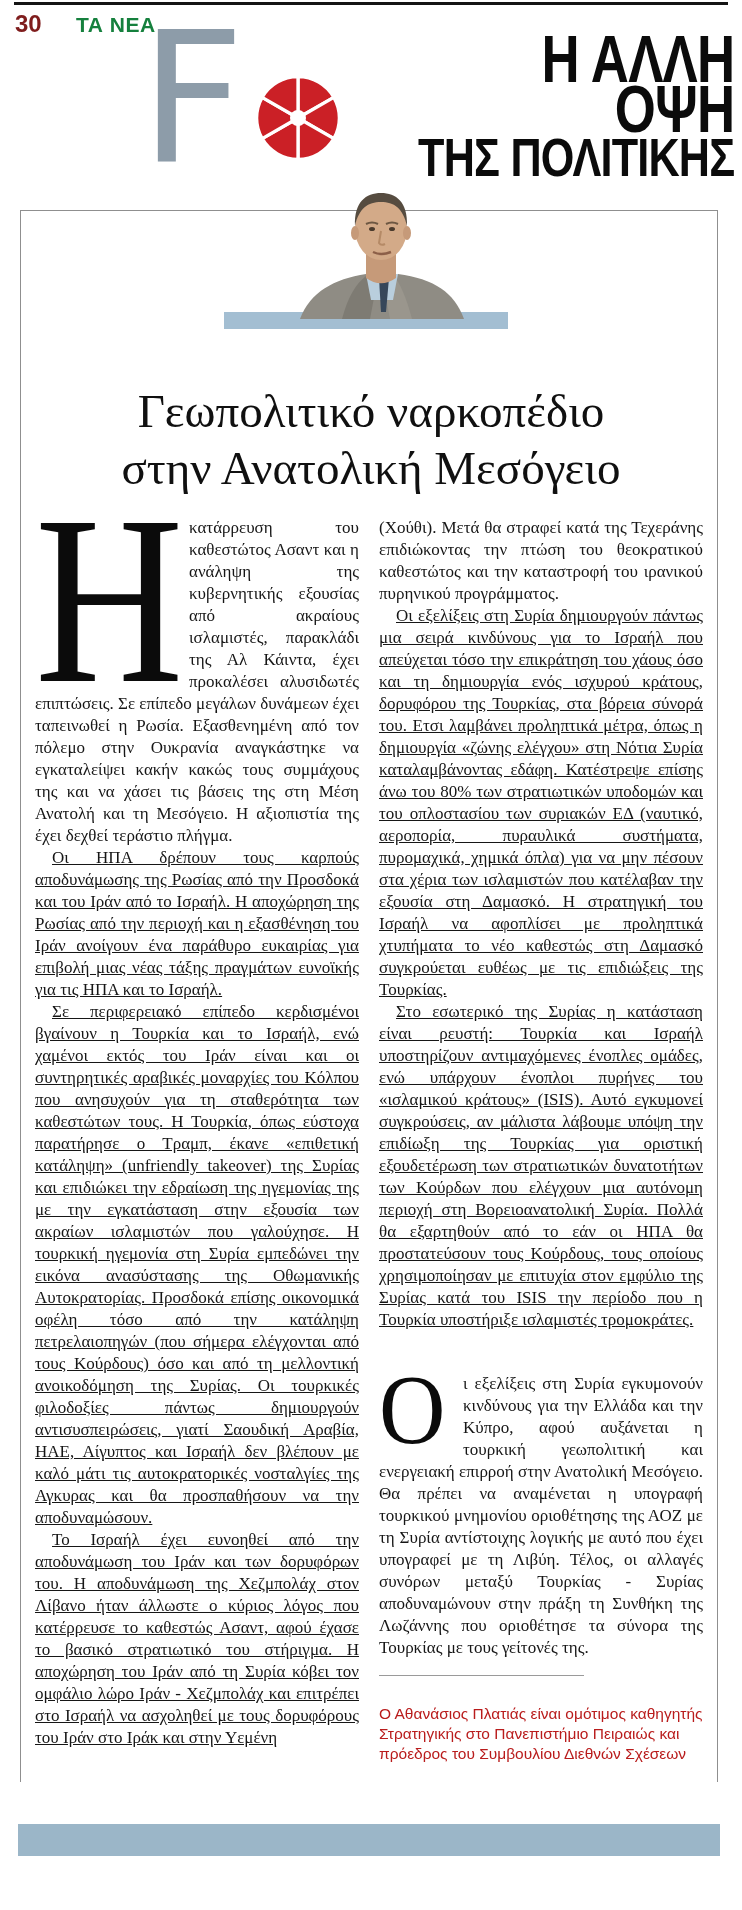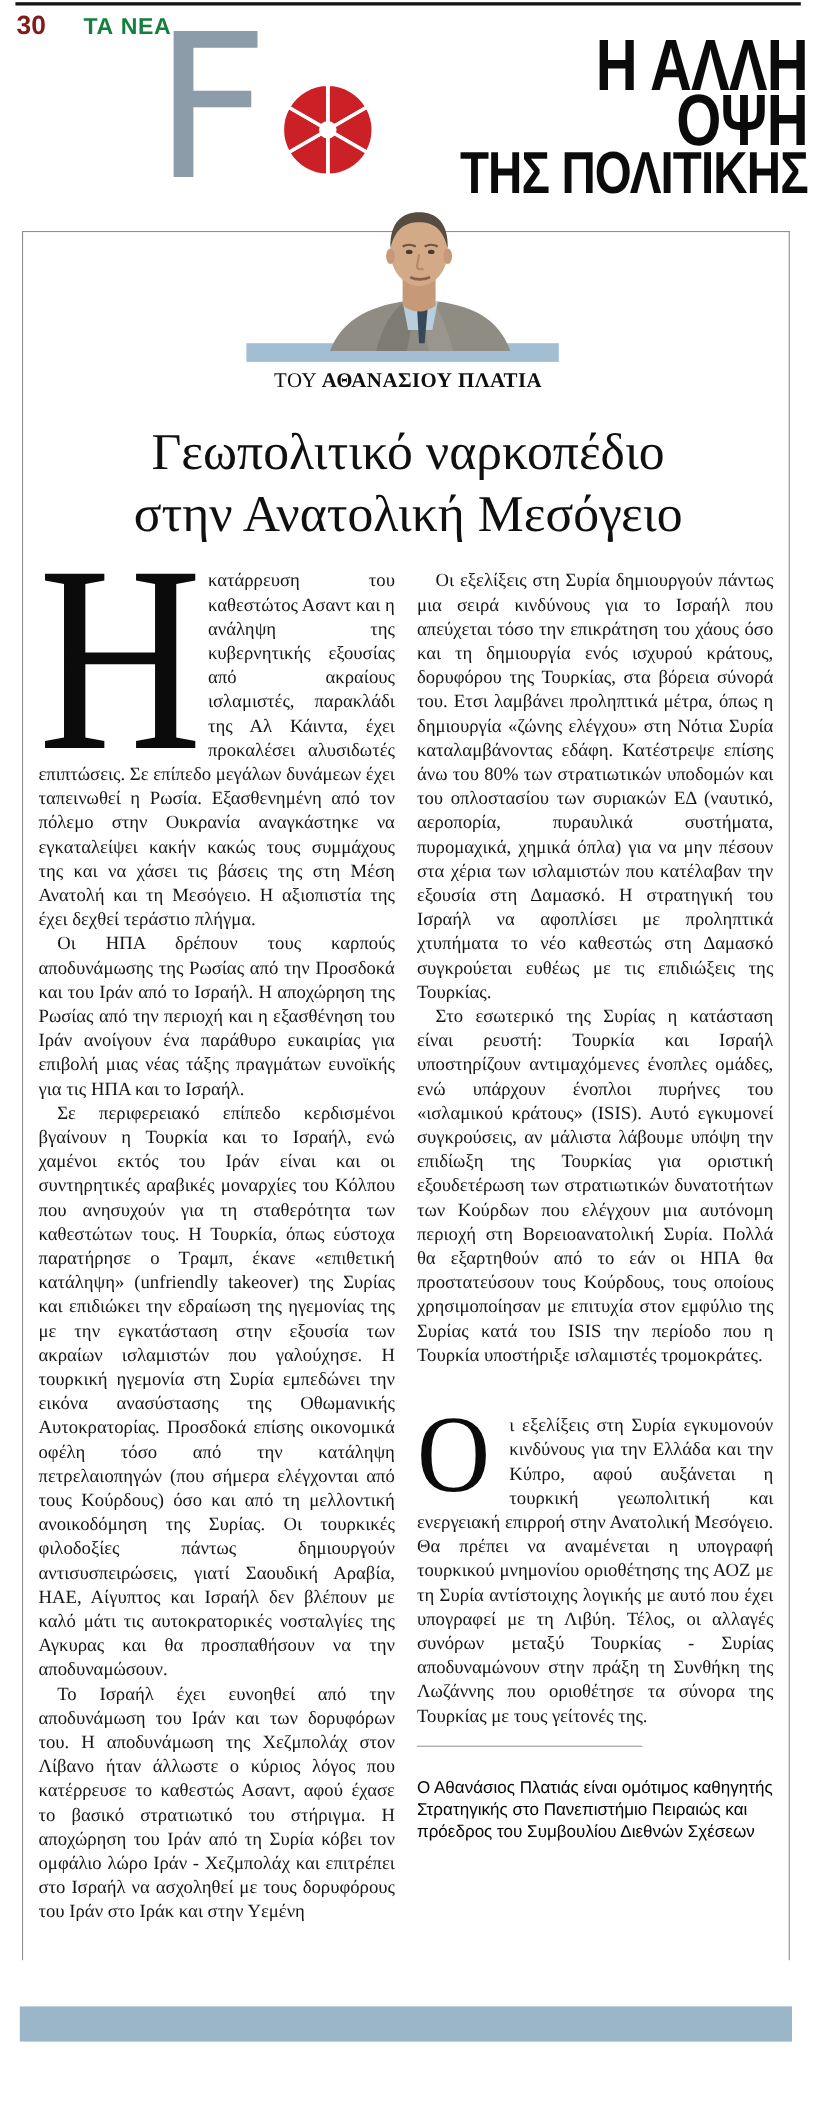--- a/index.html
+++ b/index.html
@@ -34,36 +34,36 @@
           font-size:19px;letter-spacing:.4px;color:#101010;}
   .byline .name{font-weight:bold;}
 
   .headline{position:absolute;left:0;width:742px;top:383px;text-align:center;z-index:4;
             font-size:47px;line-height:57px;color:#101010;}
 
   
   .columns{display:flex;gap:20px;padding:306px 14px 0 14px;}
   .col{width:324px;}
   .col p{margin:0;font-size:17px;line-height:22px;text-align:justify;color:#161616;}
-  .col p.ind{text-indent:17px;}
+  .col p.ind{text-indent:17px;text-decoration:underline;}
   .gap-top{margin-top:42px !important;}
 
   .dc{float:left;position:relative;}
   .dc1{width:142px;height:168px;margin:5px 12px 0 0;}
   .dc1 span{position:absolute;left:0;top:-44px;font-size:242px;line-height:1;color:#0b0b0b;
             transform:scaleX(.85);transform-origin:left top;}
   .dc2{width:74px;height:68px;margin:4px 10px 0 0;}
   .dc2 span{position:absolute;left:0;top:-17px;font-size:100px;line-height:1;color:#0b0b0b;
             transform:scaleX(.92);transform-origin:left top;}
 
   
   .bio{margin-top:16px;}
   .bio-rule{width:205px;height:1px;background:#9a9a9a;margin:0 0 10px 0;}
   .bio p{font-family:"Liberation Sans",sans-serif;font-size:15.5px;line-height:20px;
-         text-align:left;color:#000000;margin-top:28px;}
+         text-align:left;color:#b91c1c;margin-top:28px;}
 
   .bottom-bar{position:absolute;left:18px;top:1824px;width:702px;height:32px;background:#9bb6c8;}
 </style>
 </head>
 <body>
 
 <div id="page">
 
   <div class="top-rule"></div>
   <div class="page-num">30</div>
@@ -98,20 +98,21 @@
           <span class="dc dc1">
               <span>Η</span>
             </span><span>κατάρρευση του καθεστώτος Ασαντ και η ανάληψη της κυβερνητικής εξουσίας από ακραίους ισλαμιστές, παρακλάδι της Αλ Κάιντα, έχει προκαλέσει αλυσιδωτές επιπτώσεις. Σε επίπεδο μεγάλων δυνάμεων έχει ταπεινωθεί η Ρωσία.  Εξασθενημένη από τον πόλεμο στην Ουκρανία αναγκάστηκε να εγκαταλείψει κακήν κακώς τους συμμάχους της και να χάσει τις βάσεις της στη Μέση Ανατολή και τη Μεσόγειο. Η αξιοπιστία της έχει δεχθεί τεράστιο πλήγμα.</span>
         </p>
         <p class="ind">Οι ΗΠΑ δρέπουν τους καρπούς αποδυνάμωσης της Ρωσίας από την Προσδοκά και του Ιράν από το Ισραήλ. Η αποχώρηση της Ρωσίας από την περιοχή και η εξασθένηση του Ιράν ανοίγουν ένα παράθυρο ευκαιρίας για επιβολή μιας νέας τάξης πραγμάτων ευνοϊκής για τις ΗΠΑ και το Ισραήλ.</p>
         <p class="ind">Σε περιφερειακό επίπεδο κερδισμένοι βγαίνουν η Τουρκία και το Ισραήλ, ενώ χαμένοι εκτός του Ιράν είναι και οι συντηρητικές αραβικές μοναρχίες του Κόλπου που ανησυχούν για τη σταθερότητα των καθεστώτων τους. Η Τουρκία, όπως εύστοχα παρατήρησε ο Τραμπ, έκανε «επιθετική κατάληψη» (unfriendly takeover) της Συρίας και επιδιώκει την εδραίωση της ηγεμονίας της με την εγκατάσταση στην εξουσία των ακραίων ισλαμιστών που γαλούχησε. Η τουρκική ηγεμονία στη Συρία εμπεδώνει την εικόνα ανασύστασης της Οθωμανικής Αυτοκρατορίας. Προσδοκά επίσης οικονομικά οφέλη τόσο από την κατάληψη πετρελαιοπηγών (που σήμερα ελέγχονται από τους Κούρδους) όσο και από τη μελλοντική ανοικοδόμηση της Συρίας. Οι τουρκικές φιλοδοξίες πάντως δημιουργούν αντισυσπειρώσεις, γιατί Σαουδική Αραβία, ΗΑΕ, Αίγυπτος και Ισραήλ δεν βλέπουν με καλό μάτι τις αυτοκρατορικές νοσταλγίες της Αγκυρας και θα προσπαθήσουν να την αποδυναμώσουν.</p>
         <p class="ind">Το Ισραήλ έχει ευνοηθεί από την αποδυνάμωση του Ιράν και των δορυφόρων του. Η αποδυνάμωση της Χεζμπολάχ στον Λίβανο ήταν άλλωστε ο κύριος λόγος που κατέρρευσε το καθεστώς Ασαντ, αφού έχασε το βασικό στρατιωτικό του στήριγμα. Η αποχώρηση του Ιράν από τη Συρία κόβει τον ομφάλιο λώρο Ιράν - Χεζμπολάχ και επιτρέπει στο Ισραήλ να ασχοληθεί με τους δορυφόρους του Ιράν στο Ιράκ και στην Υεμένη</p>
       </div>
 
       <div class="col">
+        <p>(Χούθι). Μετά θα στραφεί κατά της Τεχεράνης επιδιώκοντας την πτώση του θεοκρατικού καθεστώτος και την καταστροφή του ιρανικού πυρηνικού προγράμματος.</p>
         <p class="ind">Οι εξελίξεις στη Συρία δημιουργούν πάντως μια σειρά κινδύνους για το Ισραήλ που απεύχεται τόσο την επικράτηση του χάους όσο και τη δημιουργία ενός ισχυρού κράτους, δορυφόρου της Τουρκίας, στα βόρεια σύνορά του. Ετσι λαμβάνει προληπτικά μέτρα, όπως η δημιουργία «ζώνης ελέγχου» στη Νότια Συρία καταλαμβάνοντας εδάφη. Κατέστρεψε επίσης άνω του 80% των στρατιωτικών υποδομών και του οπλοστασίου των συριακών ΕΔ (ναυτικό, αεροπορία, πυραυλικά συστήματα, πυρομαχικά, χημικά όπλα) για να μην πέσουν στα χέρια των ισλαμιστών που κατέλαβαν την εξουσία στη Δαμασκό. Η στρατηγική του Ισραήλ να αφοπλίσει με προληπτικά χτυπήματα το νέο καθεστώς στη Δαμασκό συγκρούεται ευθέως με τις επιδιώξεις της Τουρκίας.</p>
         <p class="ind">Στο εσωτερικό της Συρίας η κατάσταση είναι ρευστή: Τουρκία και Ισραήλ υποστηρίζουν αντιμαχόμενες ένοπλες ομάδες, ενώ υπάρχουν ένοπλοι πυρήνες του «ισλαμικού κράτους» (ISIS). Αυτό εγκυμονεί συγκρούσεις, αν μάλιστα λάβουμε υπόψη την επιδίωξη της Τουρκίας για οριστική εξουδετέρωση των στρατιωτικών δυνατοτήτων των Κούρδων που ελέγχουν μια αυτόνομη περιοχή στη Βορειοανατολική Συρία. Πολλά θα εξαρτηθούν από το εάν οι ΗΠΑ θα προστατεύσουν τους Κούρδους, τους οποίους χρησιμοποίησαν με επιτυχία στον εμφύλιο της Συρίας κατά του ISIS την περίοδο που η Τουρκία υποστήριξε ισλαμιστές τρομοκράτες.</p>
         <p class="gap-top">
           <span class="dc dc2">
               <span>Ο</span>
             </span><span>ι εξελίξεις στη Συρία εγκυμονούν κινδύνους για την Ελλάδα και την Κύπρο, αφού αυξάνεται η τουρκική γεωπολιτική και ενεργειακή επιρροή στην Ανατολική Μεσόγειο. Θα πρέπει να αναμένεται η υπογραφή τουρκικού μνημονίου οριοθέτησης της ΑΟΖ με τη Συρία αντίστοιχης λογικής με αυτό που έχει υπογραφεί με τη Λιβύη. Τέλος, οι αλλαγές συνόρων μεταξύ Τουρκίας - Συρίας αποδυναμώνουν στην πράξη τη Συνθήκη της Λωζάννης που οριοθέτησε τα σύνορα της Τουρκίας με τους γείτονές της.</span>
         </p>
         <div class="bio">
           <div class="bio-rule"></div>
           <p>Ο Αθανάσιος Πλατιάς είναι ομότιμος καθηγητής Στρατηγικής στο Πανεπιστήμιο Πειραιώς και πρόεδρος του Συμβουλίου Διεθνών Σχέσεων</p>
@@ -142,23 +143,20 @@
     <path d="M84,38 Q90,35 96,38" stroke="#6d5742" stroke-width="2" fill="none"></path>
     <path d="M104,38 Q110,35 116,38" stroke="#6d5742" stroke-width="2" fill="none"></path>
     <ellipse cx="90" cy="43" rx="3" ry="2" fill="#4a3a2c"></ellipse>
     <ellipse cx="110" cy="43" rx="3" ry="2" fill="#4a3a2c"></ellipse>
     <path d="M99,45 L97,57 Q99,60 103,58" stroke="#b58a66" stroke-width="2" fill="none"></path>
     <path d="M91,66 Q99,70 109,66" stroke="#8c5f48" stroke-width="2.5" fill="none"></path>
   </svg>
 
   <div class="photo-bar"></div>
 
-  <div class="byline">
-    <span>ΤΟΥ </span><span class="name">ΑΘΑΝΑΣΙΟΥ ΠΛΑΤΙΑ</span>
-  </div>
 
   <div class="headline">
     <div>Γεωπολιτικό ναρκοπέδιο</div>
     <div>στην Ανατολική Μεσόγειο</div>
   </div>
 
   <div class="bottom-bar"></div>
 
 </div>
 

